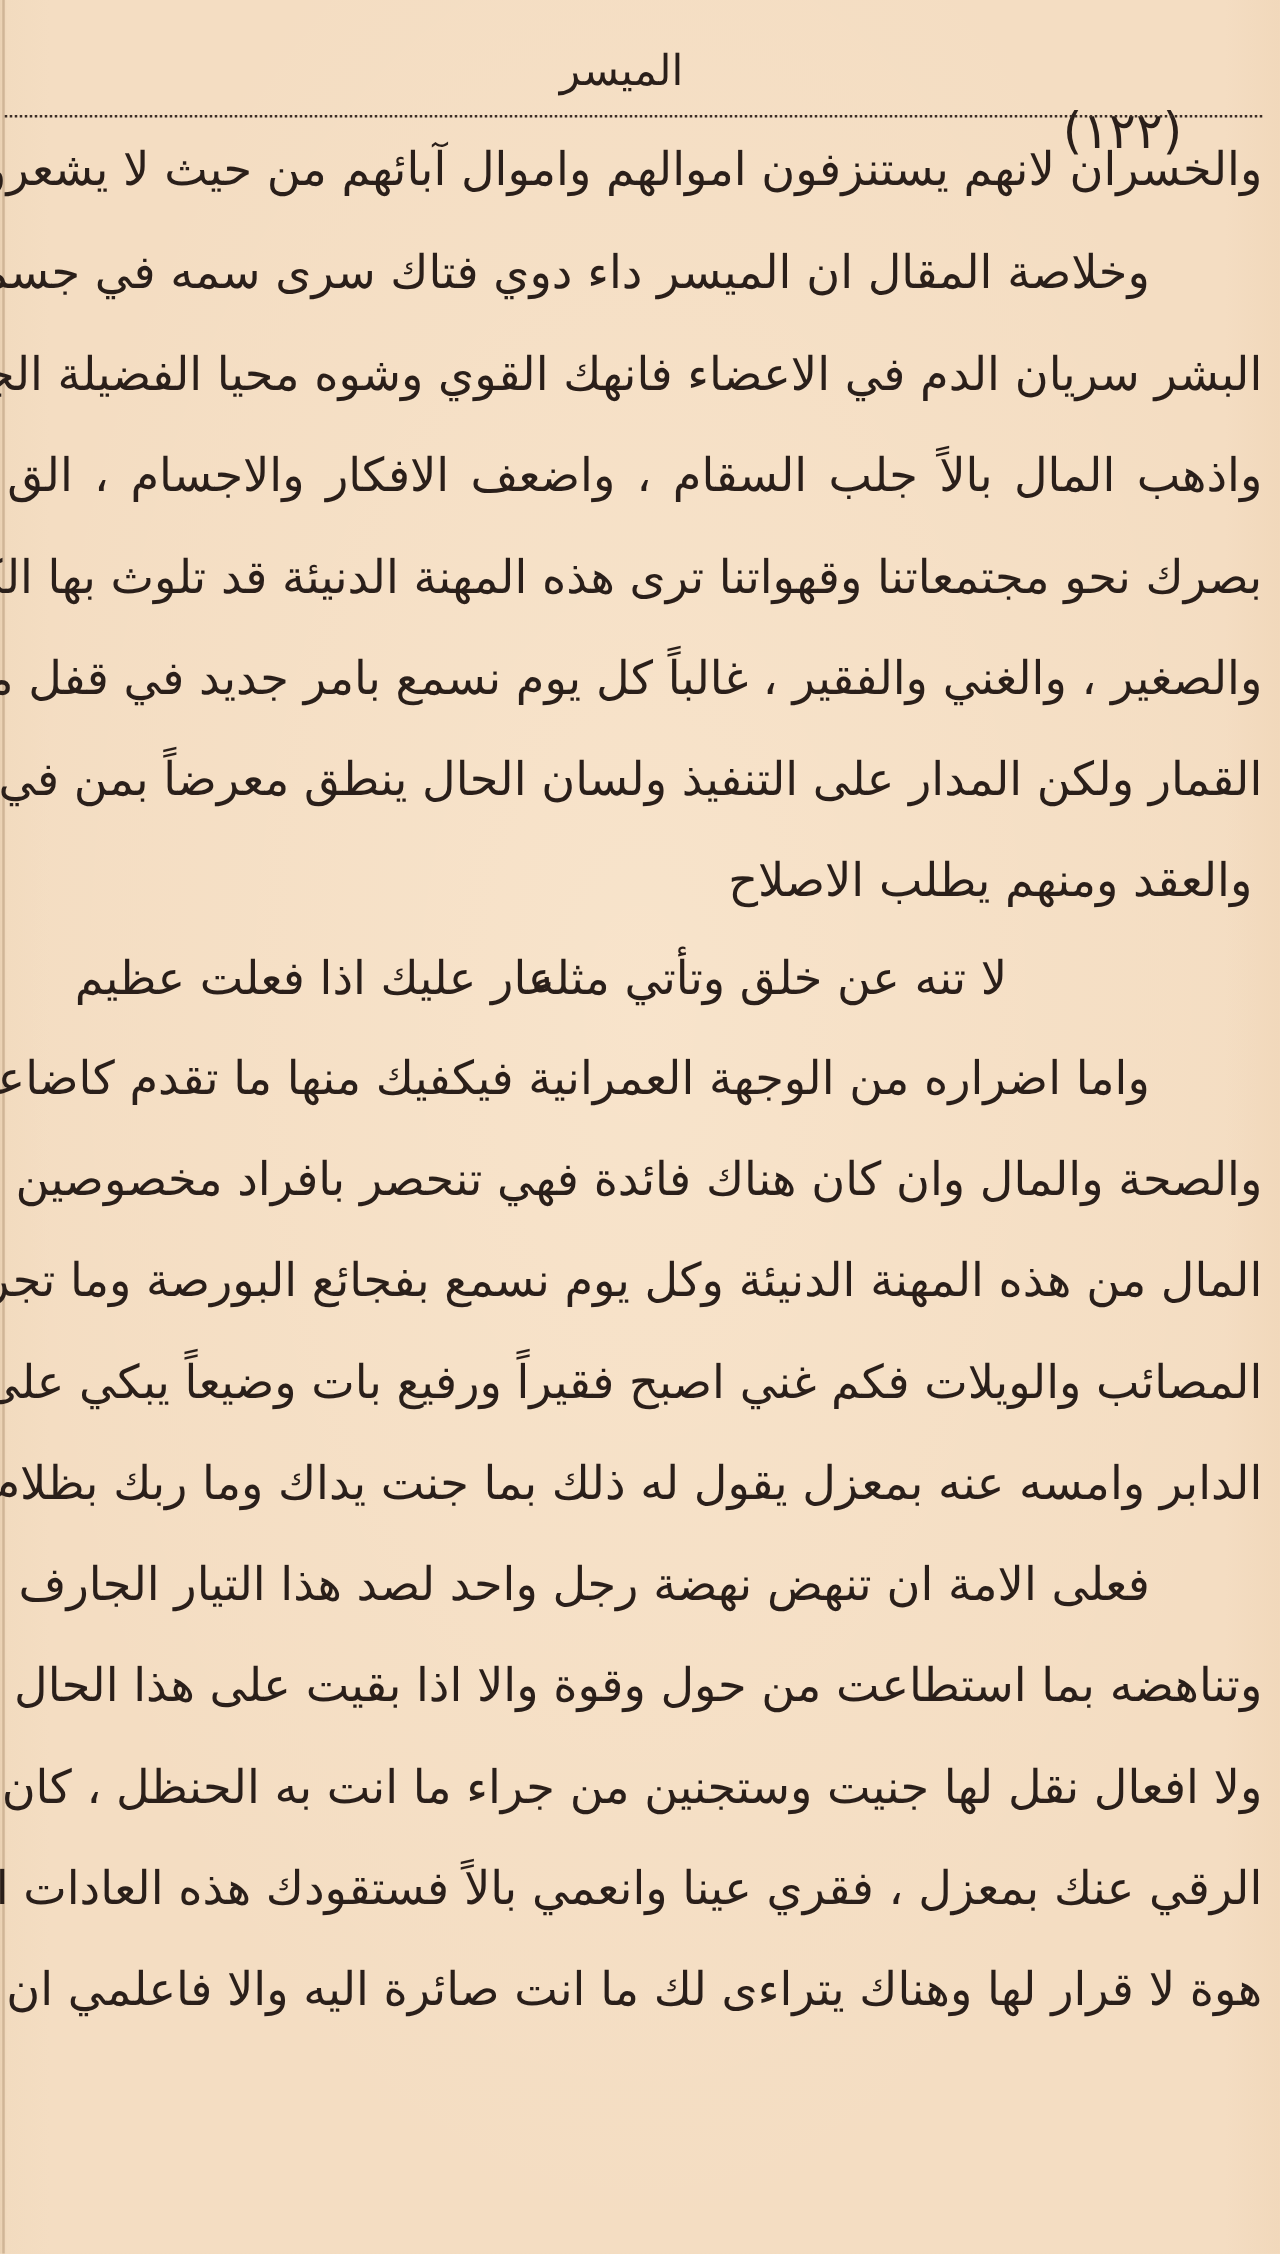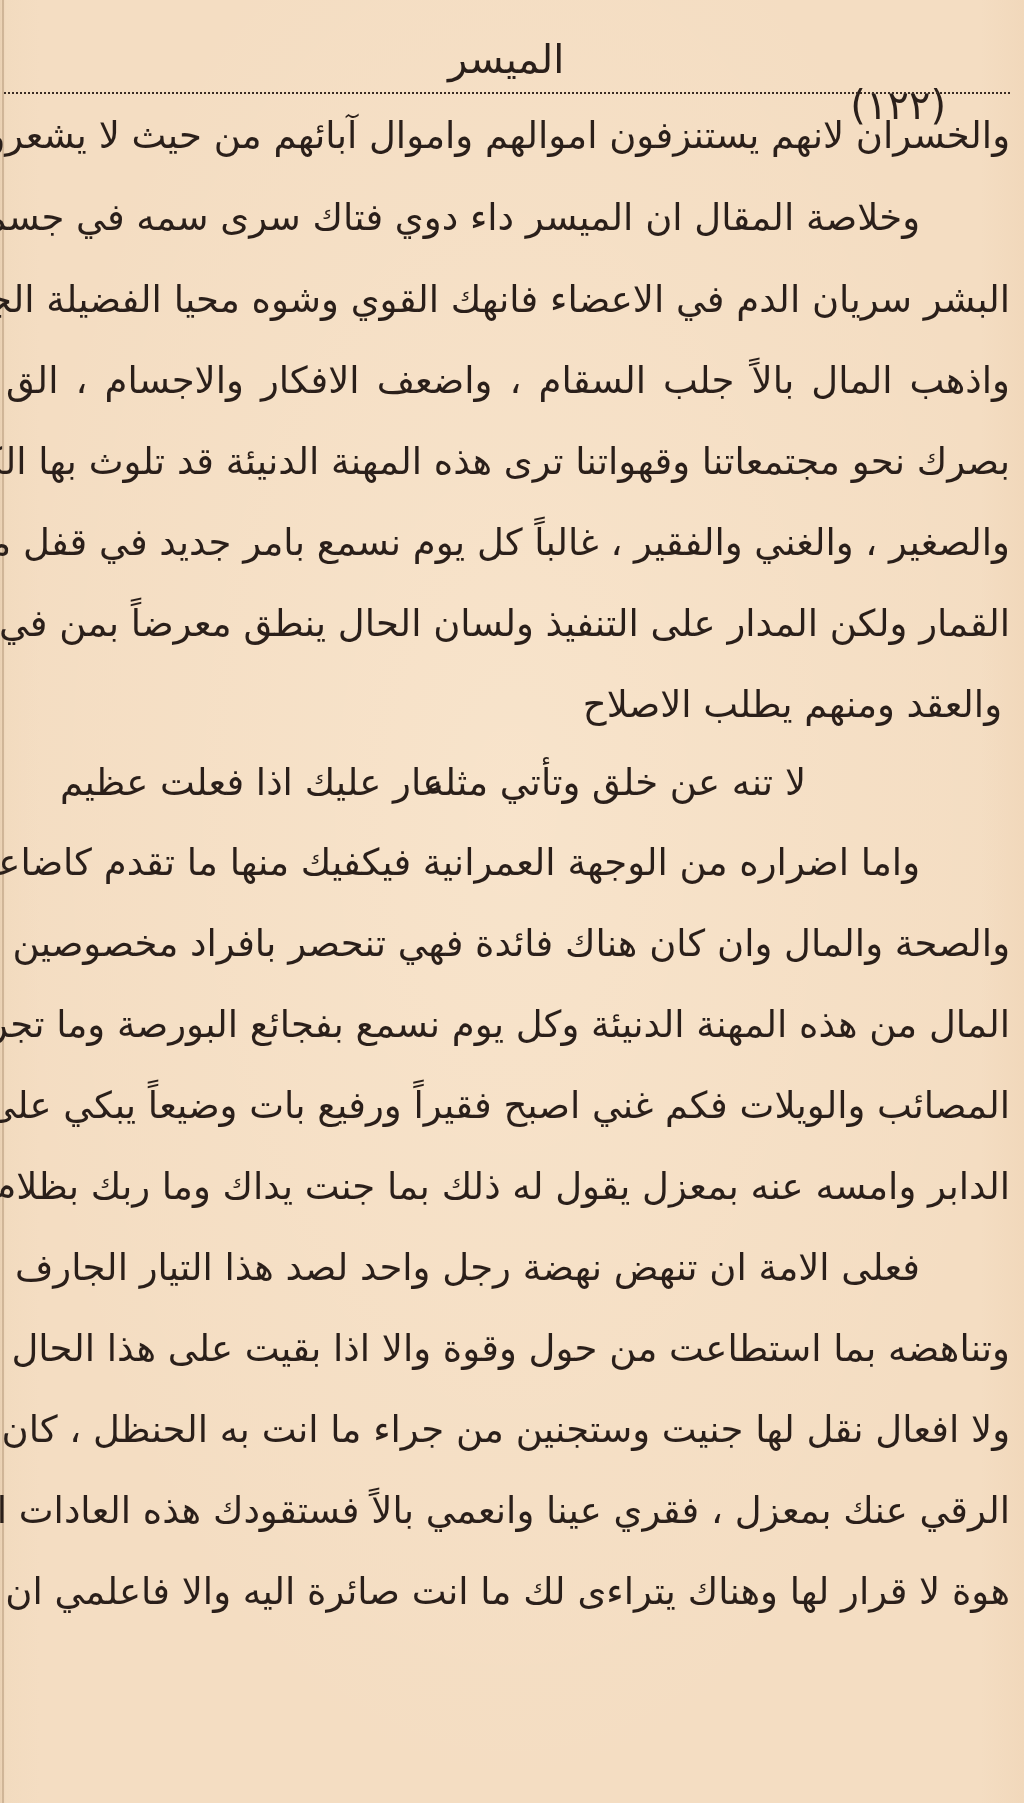--- a/index.html
+++ b/index.html
@@ -45,22 +45,23 @@
       font-size: 40px;
       letter-spacing: 2px;
       color: #2a1f1a;
       direction: ltr;
       margin-top: 44px;
     }
     .running-title {
       position: absolute;
       left: 430px;
       top: 6px;
-      font-size: 40px;
+      font-size: 34px;
       color: #2a1f1a;
+      font-family: Liberation Serif, serif;
     }
     .header-rule {
       position: absolute;
       top: 92px;
       left: 4px;
       width: 1006px;
       height: 0;
       border-top: 2px dotted #3a2c24;
     }
     .body-text {

